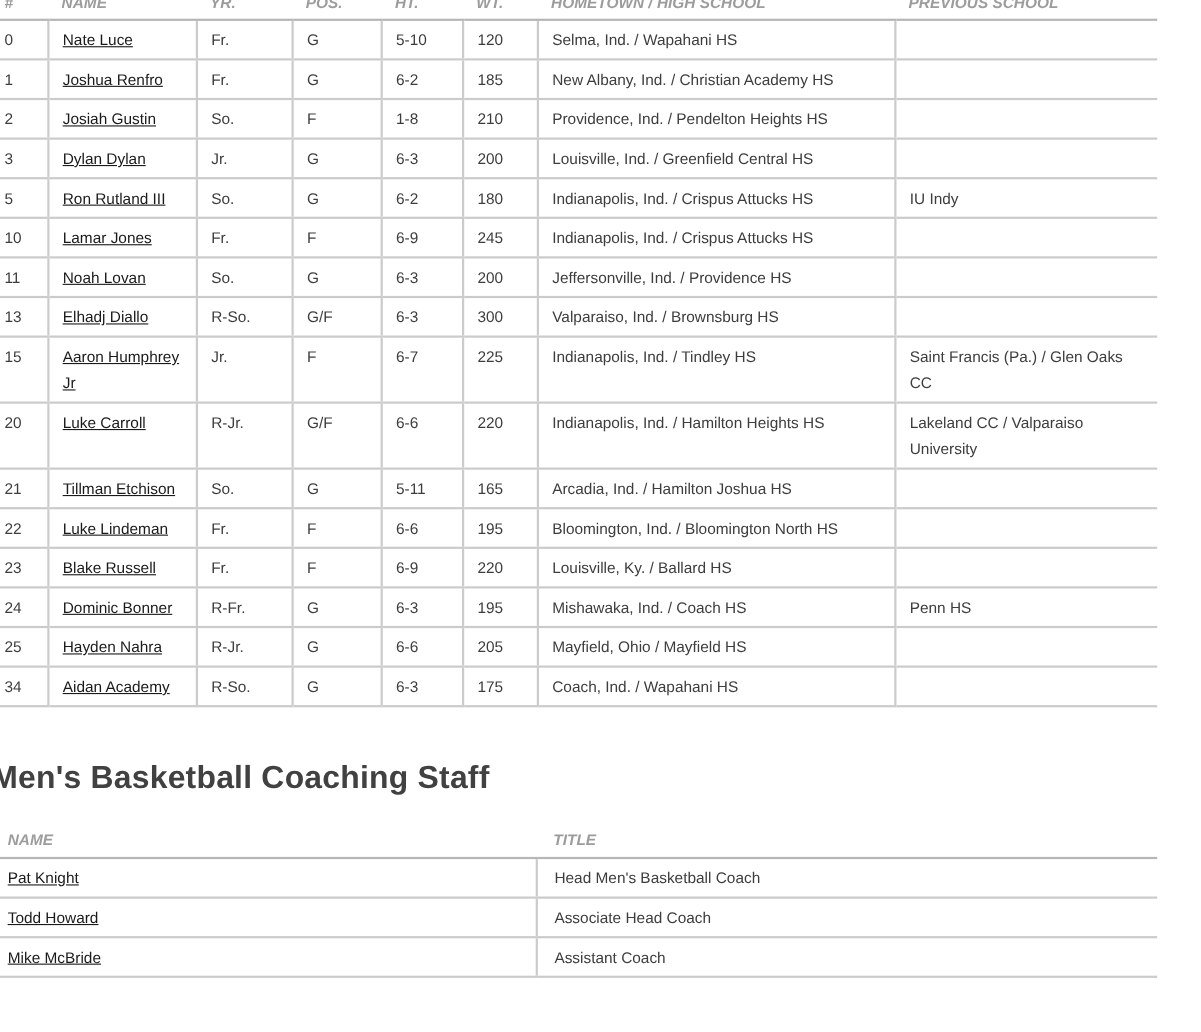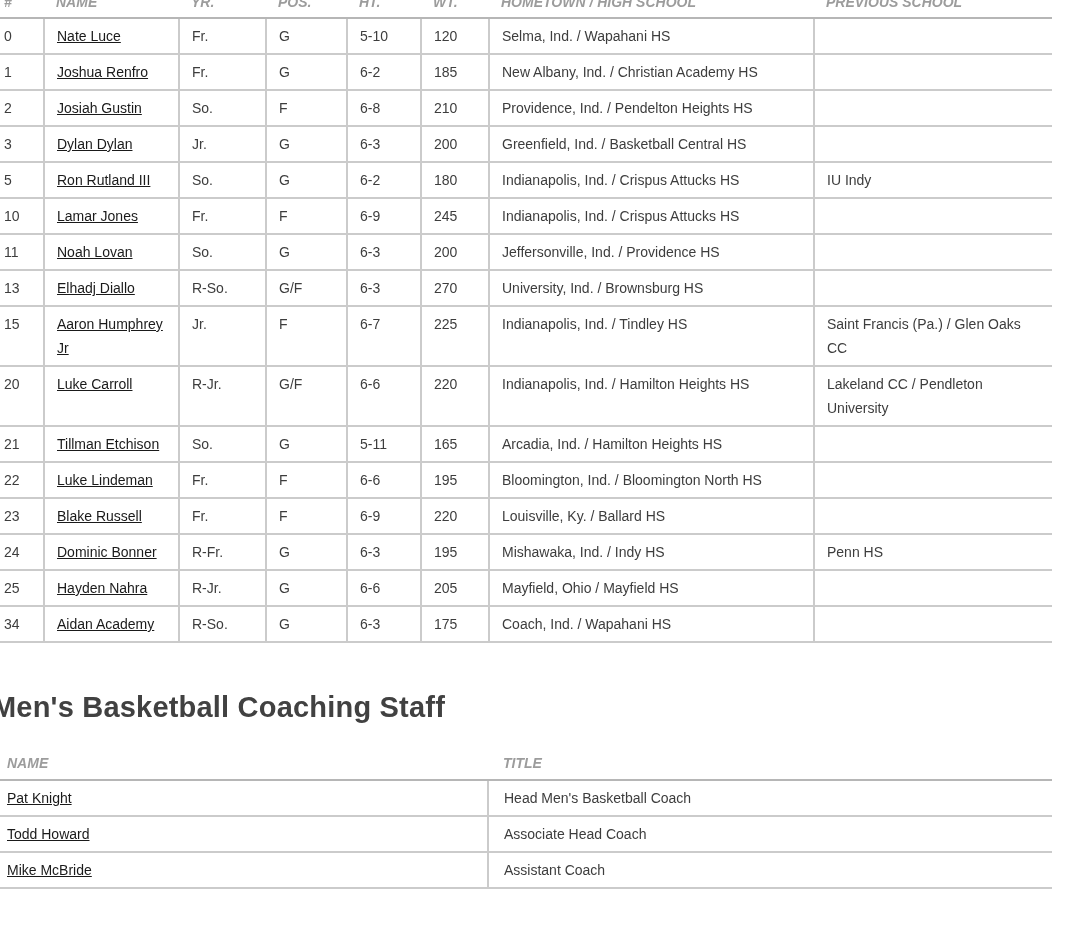--- a/index.html
+++ b/index.html
@@ -85,33 +85,33 @@
           <td>6-2</td>
           <td>185</td>
           <td>New Albany, Ind. / Christian Academy HS</td>
           <td></td>
         </tr>
         <tr>
           <td>2</td>
           <td><a href="#" class="cell-link">Josiah Gustin</a></td>
           <td>So.</td>
           <td>F</td>
-          <td>6-8</td>
+          <td>1-8</td>
           <td>210</td>
           <td>Providence, Ind. / Pendelton Heights HS</td>
           <td></td>
         </tr>
         <tr>
           <td>3</td>
           <td><a href="#" class="cell-link">Dylan Dylan</a></td>
           <td>Jr.</td>
           <td>G</td>
           <td>6-3</td>
           <td>200</td>
-          <td>Greenfield, Ind. / Basketball Central HS</td>
+          <td>Louisville, Ind. / Greenfield Central HS</td>
           <td></td>
         </tr>
         <tr>
           <td>5</td>
           <td><a href="#" class="cell-link">Ron Rutland III</a></td>
           <td>So.</td>
           <td>G</td>
           <td>6-2</td>
           <td>180</td>
           <td>Indianapolis, Ind. / Crispus Attucks HS</td>
@@ -136,52 +136,52 @@
           <td>200</td>
           <td>Jeffersonville, Ind. / Providence HS</td>
           <td></td>
         </tr>
         <tr>
           <td>13</td>
           <td><a href="#" class="cell-link">Elhadj Diallo</a></td>
           <td>R-So.</td>
           <td>G/F</td>
           <td>6-3</td>
-          <td>270</td>
-          <td>University, Ind. / Brownsburg HS</td>
+          <td>300</td>
+          <td>Valparaiso, Ind. / Brownsburg HS</td>
           <td></td>
         </tr>
         <tr>
           <td>15</td>
           <td><a href="#" class="cell-link">Aaron Humphrey Jr</a></td>
           <td>Jr.</td>
           <td>F</td>
           <td>6-7</td>
           <td>225</td>
           <td>Indianapolis, Ind. / Tindley HS</td>
           <td>Saint Francis (Pa.) / Glen Oaks CC</td>
         </tr>
         <tr>
           <td>20</td>
           <td><a href="#" class="cell-link">Luke Carroll</a></td>
           <td>R-Jr.</td>
           <td>G/F</td>
           <td>6-6</td>
           <td>220</td>
           <td>Indianapolis, Ind. / Hamilton Heights HS</td>
-          <td>Lakeland CC / Pendleton University</td>
+          <td>Lakeland CC / Valparaiso University</td>
         </tr>
         <tr>
           <td>21</td>
           <td><a href="#" class="cell-link">Tillman Etchison</a></td>
           <td>So.</td>
           <td>G</td>
           <td>5-11</td>
           <td>165</td>
-          <td>Arcadia, Ind. / Hamilton Heights HS</td>
+          <td>Arcadia, Ind. / Hamilton Joshua HS</td>
           <td></td>
         </tr>
         <tr>
           <td>22</td>
           <td><a href="#" class="cell-link">Luke Lindeman</a></td>
           <td>Fr.</td>
           <td>F</td>
           <td>6-6</td>
           <td>195</td>
           <td>Bloomington, Ind. / Bloomington North HS</td>
@@ -197,21 +197,21 @@
           <td>Louisville, Ky. / Ballard HS</td>
           <td></td>
         </tr>
         <tr>
           <td>24</td>
           <td><a href="#" class="cell-link">Dominic Bonner</a></td>
           <td>R-Fr.</td>
           <td>G</td>
           <td>6-3</td>
           <td>195</td>
-          <td>Mishawaka, Ind. / Indy HS</td>
+          <td>Mishawaka, Ind. / Coach HS</td>
           <td>Penn HS</td>
         </tr>
         <tr>
           <td>25</td>
           <td><a href="#" class="cell-link">Hayden Nahra</a></td>
           <td>R-Jr.</td>
           <td>G</td>
           <td>6-6</td>
           <td>205</td>
           <td>Mayfield, Ohio / Mayfield HS</td>

